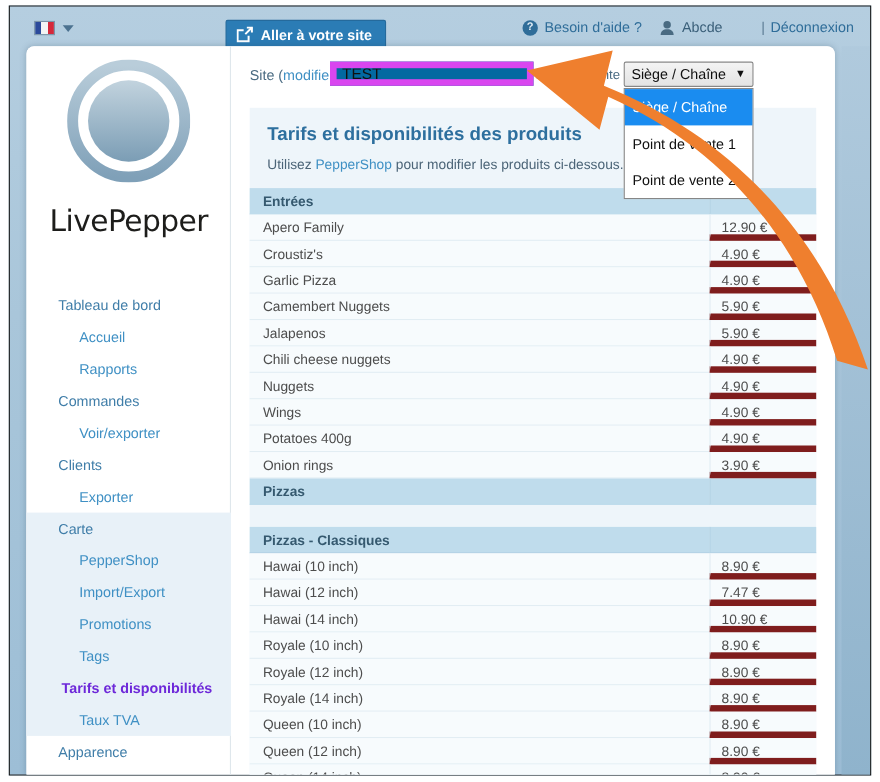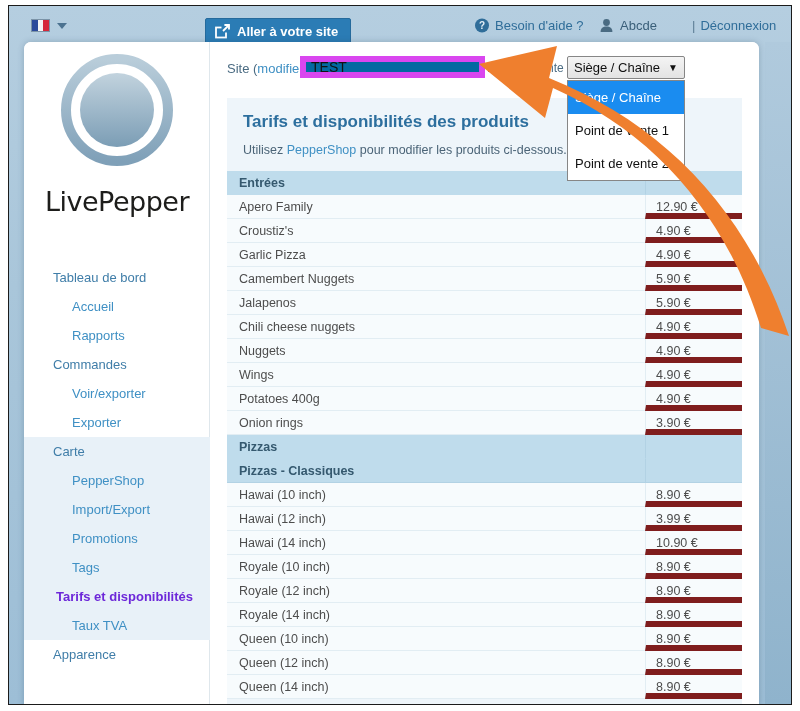--- a/index.html
+++ b/index.html
@@ -245,20 +245,21 @@
     background: #bfdcec;
     font-weight: bold; color: #35596f;
     border-bottom: 1px solid #bfdcec;
     border-left-color: #b2d2e4;
   }
   .row.subsection .name, .row.subsection .price {
     background: #bfdcec;
     font-weight: bold; color: #35596f;
     border-bottom: 1px solid #b2d2e4;
     border-left-color: #b2d2e4;
+    margin-top: 20px;
   }
 
   
   #right-strip {
     position: absolute; right: 0; top: 36px;
     width: 26px; height: 664px;
     background: linear-gradient(180deg,#b0cadd,#8fb3cc);
   }
 
   
@@ -338,20 +339,21 @@
           <div class="nav-group">
             <div class="nav-head">Tableau de bord</div>
             <div class="nav-item">Accueil</div>
             <div class="nav-item">Rapports</div>
           </div>
           <div class="nav-group">
             <div class="nav-head">Commandes</div>
             <div class="nav-item">Voir/exporter</div>
           </div>
           <div class="nav-group">
+            <div class="nav-head">Clients</div>
             <div class="nav-item">Exporter</div>
           </div>
           <div class="nav-group active">
             <div class="nav-head">Carte</div>
             <div class="nav-item">PepperShop</div>
             <div class="nav-item">Import/Export</div>
             <div class="nav-item">Promotions</div>
             <div class="nav-item">Tags</div>
             <div class="nav-item selected">Tarifs et disponibilités</div>
             <div class="nav-item">Taux TVA</div>
@@ -440,21 +442,21 @@
             <div class="row subsection">
               <div class="name">Pizzas - Classiques</div>
               <div class="price"></div>
             </div>
             <div class="row data">
               <div class="name">Hawai (10 inch)</div>
               <div class="price">8.90 €</div>
             </div>
             <div class="row data">
               <div class="name">Hawai (12 inch)</div>
-              <div class="price">3.99 €</div>
+              <div class="price">7.47 €</div>
             </div>
             <div class="row data">
               <div class="name">Hawai (14 inch)</div>
               <div class="price">10.90 €</div>
             </div>
             <div class="row data">
               <div class="name">Royale (10 inch)</div>
               <div class="price">8.90 €</div>
             </div>
             <div class="row data">

